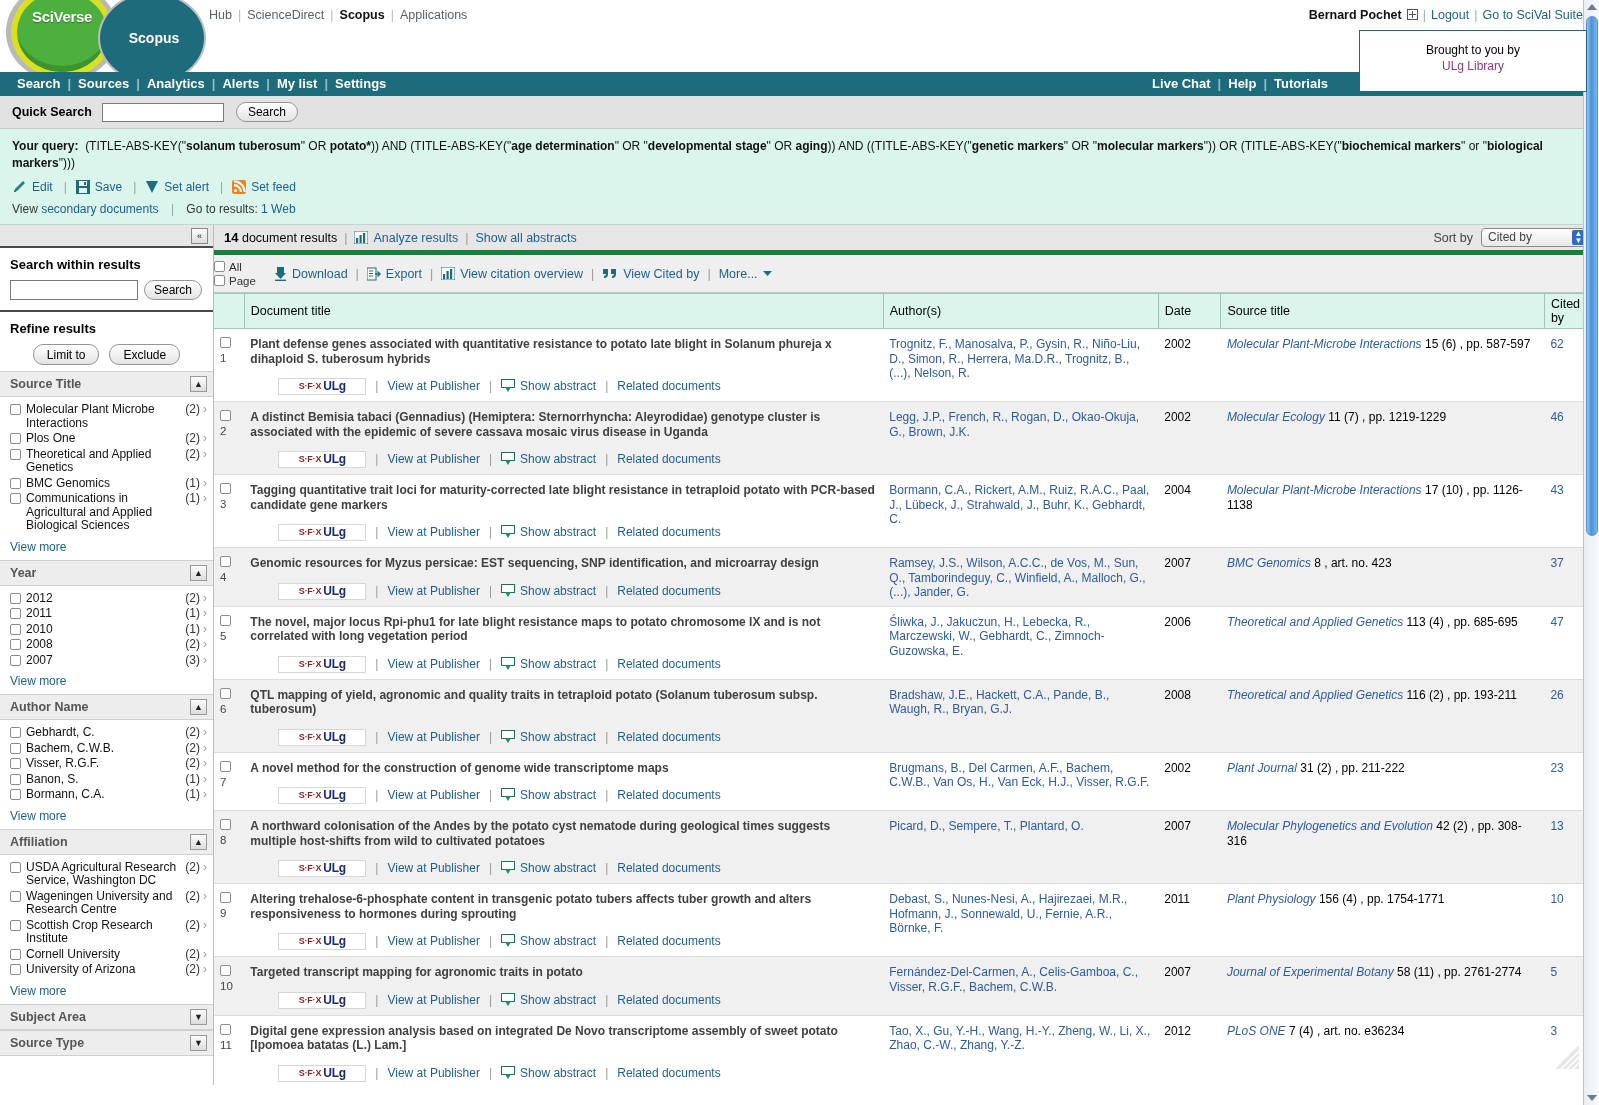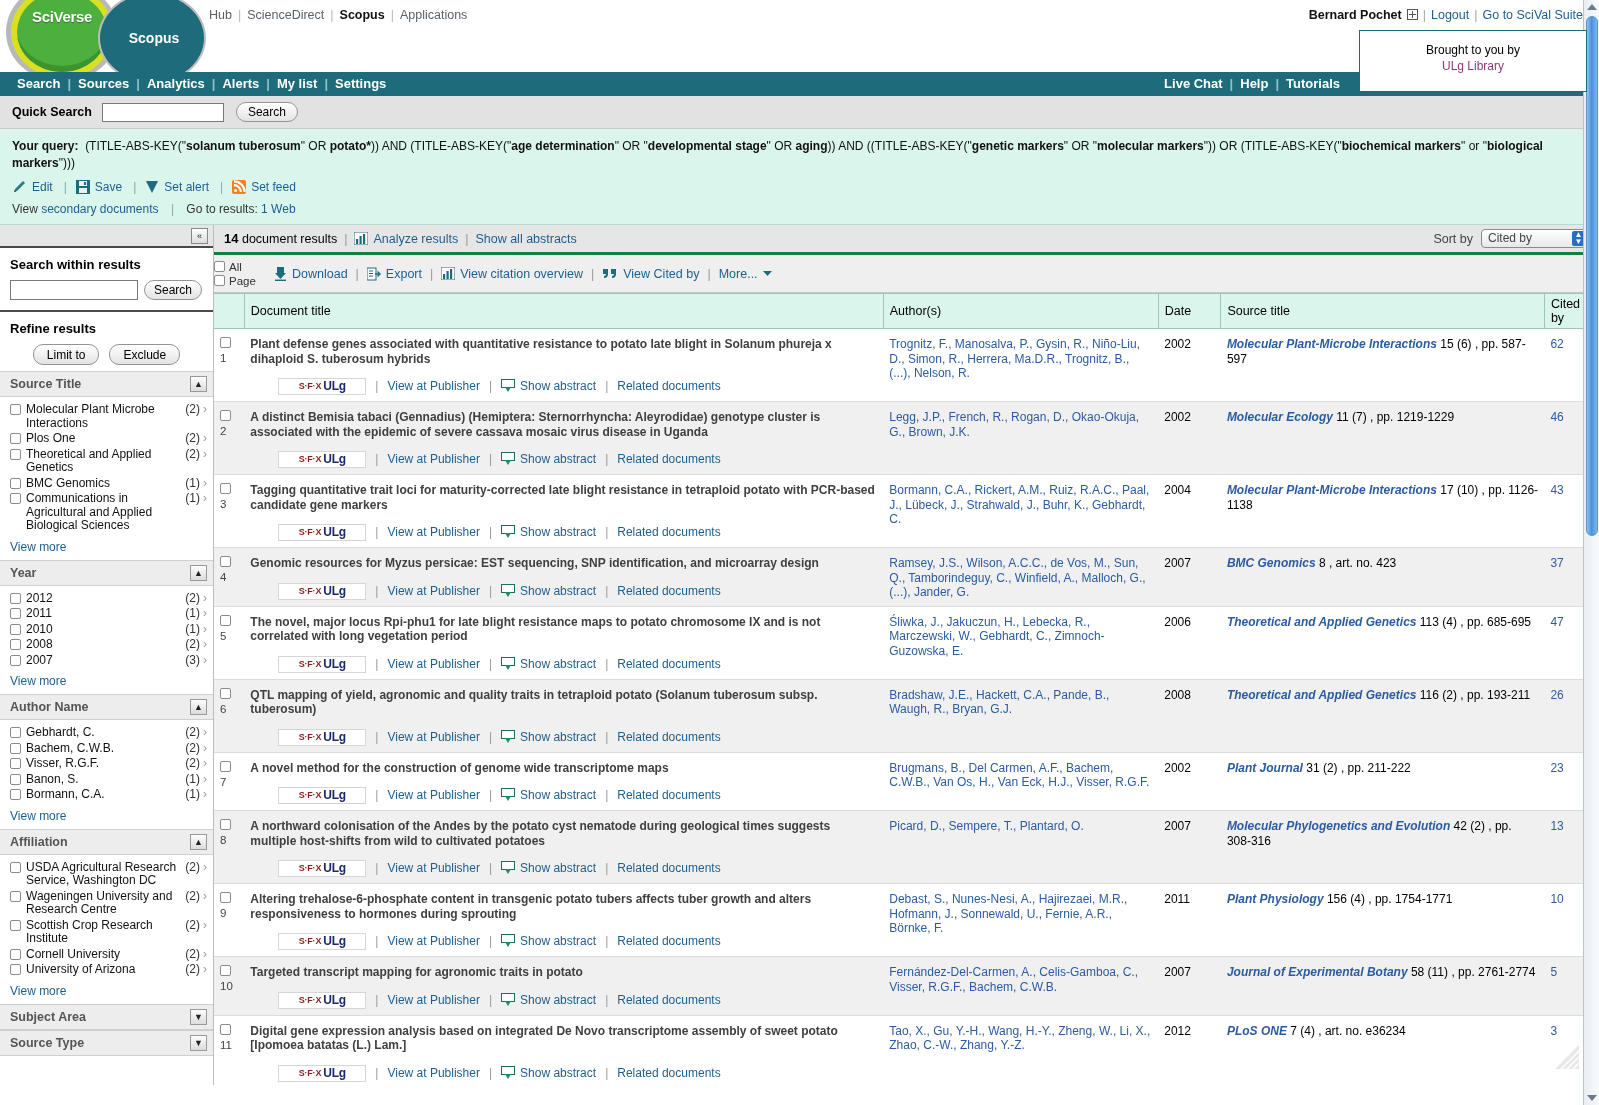--- a/index.html
+++ b/index.html
@@ -102,21 +102,21 @@
   #navbar {
     position: relative;
     height: 24px;
     background: #1e6b7b;
     color: #fff;
     font-weight: bold;
     font-size: 13px;
     line-height: 24px;
   }
   #navbar .left { position: absolute; left: 10px; top: 0; }
-  #navbar .right { position: absolute; right: 252px; top: 0; }
+  #navbar .right { position: absolute; right: 264px; top: 0; }
   #navbar a { color: #fff; padding: 0 7px; }
   #navbar .sep { color: #8fc0c9; }
 
   
   #quicksearch {
     height: 33px; background: #e2e2e2;
     border-bottom: 1px solid #c9c9c9;
     display: flex; align-items: center; padding-left: 12px;
   }
   #quicksearch .lbl { font-weight: bold; font-size: 12.5px; margin-right: 10px; }
@@ -204,21 +204,21 @@
   }
   .facet-row .nm { flex: 1 1 auto; color: #111; }
   .facet-row .ct { color: #333; white-space: nowrap; margin-left: 4px; }
   .facet-row .arw { color: #9a9a9a; margin-left: 3px; }
   .viewmore { margin-top: 7px; font-size: 12px; }
 
   
   #results { flex: 1 1 auto; background: #fff; position: relative; overflow: hidden; }
   #res-topbar {
     height: 30px; background: #e6e6e6;
-    border-bottom: 3px solid #15803d;
+    border-bottom: 5px solid #15803d;
     display: flex; align-items: center; padding: 0 10px;
     font-size: 12.5px;
   }
   #res-topbar .count { font-weight: bold; font-size: 13px; }
   #res-topbar .sep { color: #9a9a9a; padding: 0 7px; }
   #res-topbar .spacer { flex: 1 1 auto; }
   #sortwrap { display: flex; align-items: center; font-size: 12.5px; color:#444; }
   #sortsel {
     margin-left: 8px; width: 108px; height: 19px;
     border: 1px solid #8b8b8b; border-radius: 4px;
@@ -268,21 +268,21 @@
     background: #fff; border-radius: 2px; margin-bottom: 3px;
   }
   td.c-chk .num { font-size: 11.5px; color: #444; }
   td.c-title { width: 632px; }
   td.c-auth { width: 272px; color: #2c5ba0; }
   td.c-date { width: 62px; }
   td.c-src { width: 320px; }
   td.c-cite { width: 54px; text-align: left; margin-top: 28px; }
   td.c-cite a { color: #2c5ba0; }
   .doc-title { color: #404040; font-weight: bold; display: block; }
-  .src-name { color: #2c5ba0; font-style: italic; font-weight: bold; }
+  .src-name { color: #2c5ba0; font-style: italic; }
   .row-links {
     margin-top: 12px; display: flex; align-items: center;
     font-size: 12px; color: #333;
   }
   .row-links .divider { color: #9a9a9a; padding: 0 9px; }
   .sfx {
     width: 88px; height: 17px; background: #fff;
     border: 1px solid #d6d6d6; margin-left: 28px;
     display: flex; align-items: center; justify-content: center;
     font-size: 9px; font-weight: bold; color: #8b2020; letter-spacing: -0.2px;

